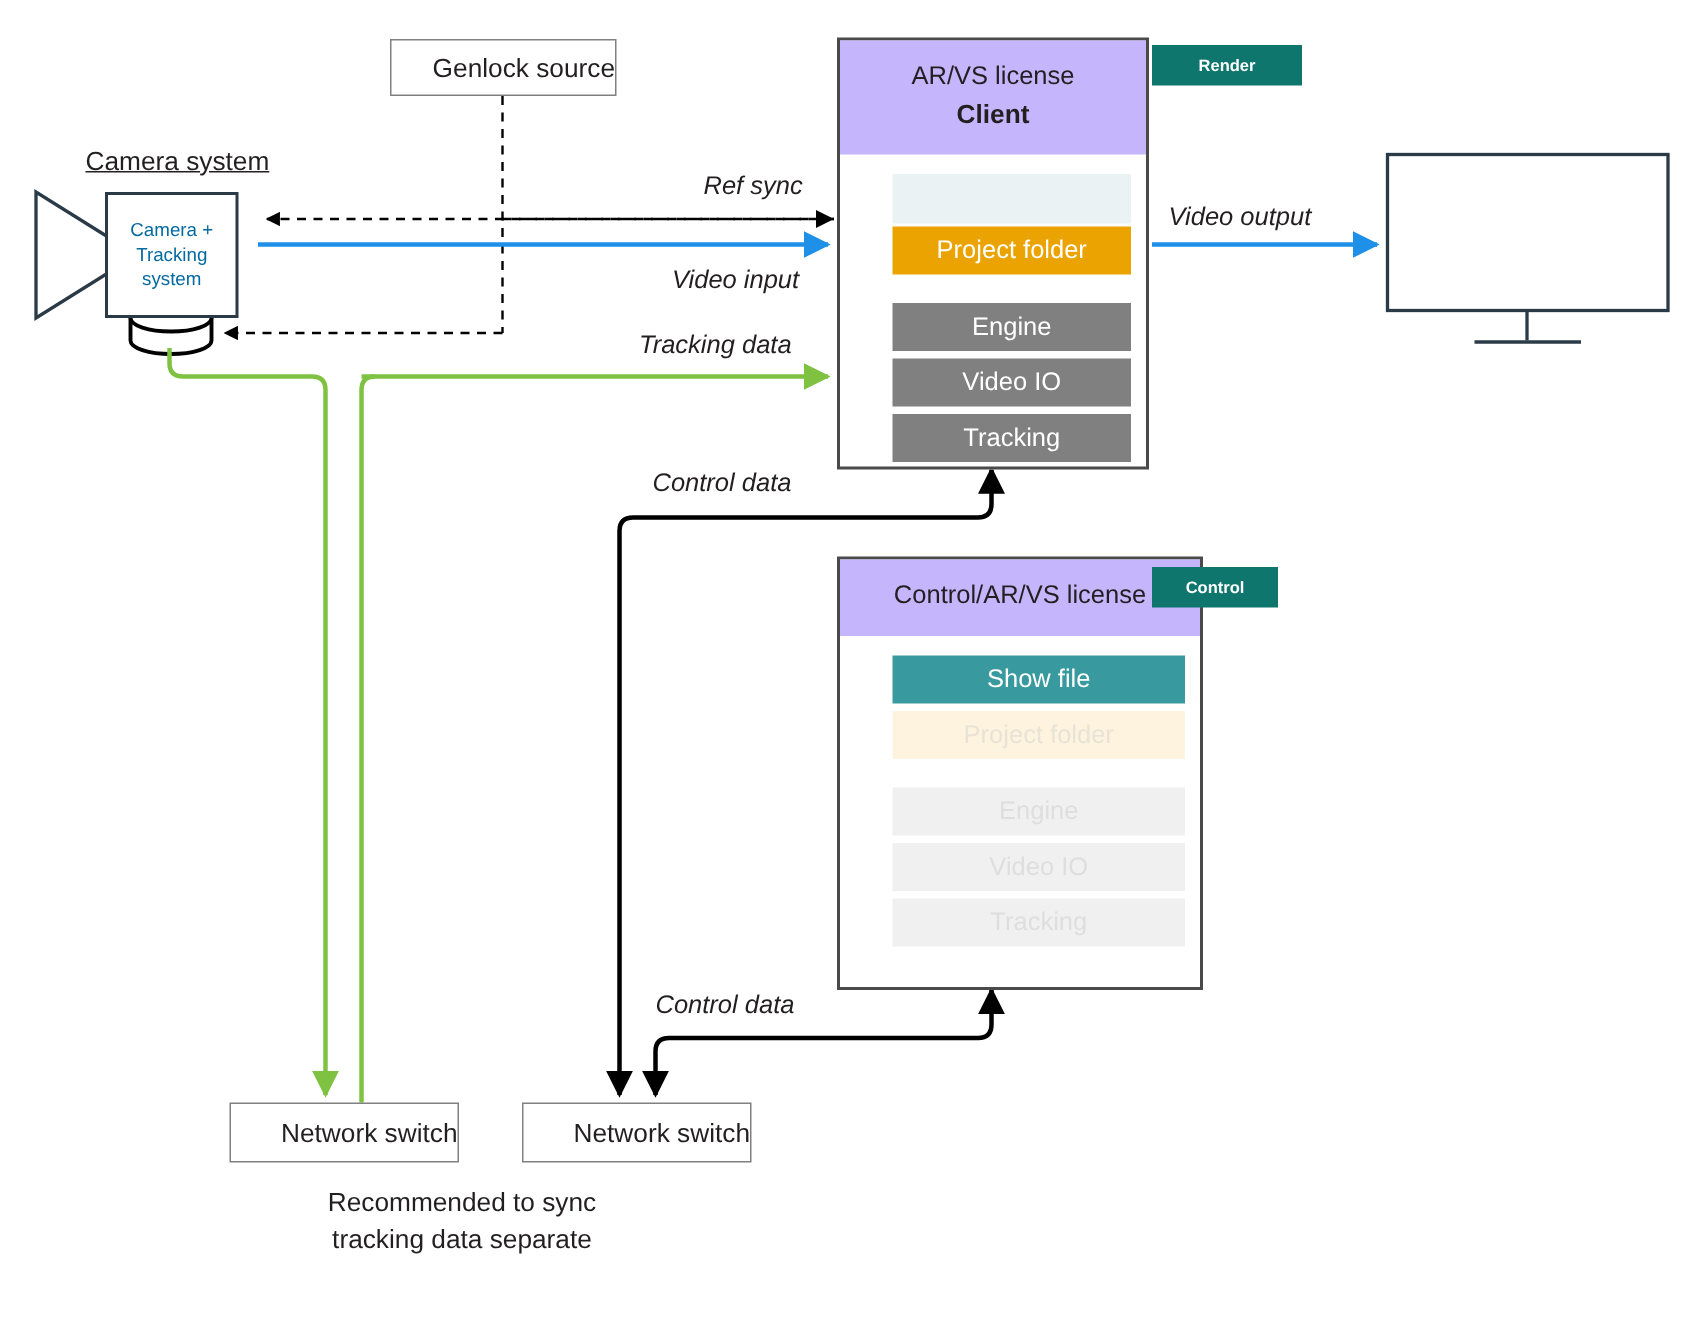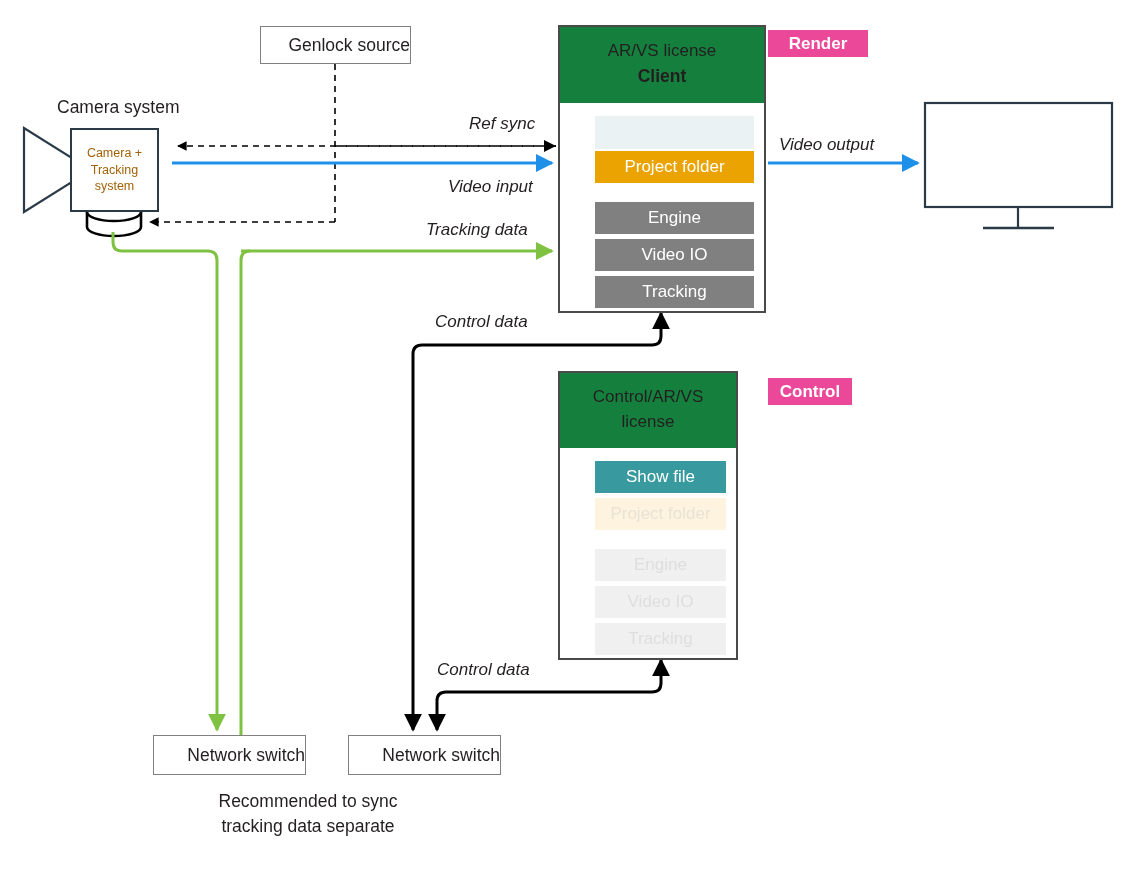--- a/index.html
+++ b/index.html
@@ -45,21 +45,21 @@
   
   .machine {
     position: absolute;
     box-sizing: border-box;
     border: 2.2px solid #4a4a4a;
     background: #ffffff;
     display: flex;
     flex-direction: column;
   }
   .machine-header {
-    background: #15803d;
+    background: #c4b5fd;
     text-align: center;
     padding: 12px 6px 14px 6px;
     font-size: 17px;
     color: #231f20;
     line-height: 1.45;
   }
   .machine-header .role {
     display: block;
     font-weight: bold;
     font-size: 17.5px;
@@ -86,48 +86,49 @@
   .row.gray       { background: #808080; }
   .row.teal       { background: #389a9e; text-align: center; }
   .row.cream      { background: #fdf3de; color: #e9e3d6; }
   .row.ghost      { background: #f0f0f0; color: #dedede; }
   .row.spacer     { background: transparent; height: 14px; margin-bottom: 0; }
 
   
   .badge {
     position: absolute;
     box-sizing: border-box;
-    background: #ec4899;
+    background: #0f766e;
     color: #ffffff;
-    font-size: 17px;
+    font-size: 11px;
     font-weight: bold;
     display: flex;
     align-items: center;
     justify-content: center;
   }
 
   
   .camera-label {
     position: absolute;
     font-size: 17.5px;
     color: #231f20;
     white-space: nowrap;
+    text-decoration: underline;
   }
   .camera-body {
     position: absolute;
     box-sizing: border-box;
     border: 2px solid #2b3a47;
     background: #ffffff;
     display: flex;
     align-items: center;
     justify-content: center;
     text-align: center;
     font-size: 12.5px;
     line-height: 1.35;
-    color: #a16207;
+    color: #0369a1;
   }
 
   
   .wirelabel {
     position: absolute;
     font-style: italic;
     font-size: 17px;
     color: #231f20;
     white-space: nowrap;
   }
@@ -226,21 +227,21 @@
       <div class="row orange">Project folder</div>
       <div class="row spacer"></div>
       <div class="row gray">Engine</div>
       <div class="row gray">Video IO</div>
       <div class="row gray">Tracking</div>
     </div>
   </div>
 
   <div class="badge" style="left:768px; top:30px; width:100px; height:27px;">Render</div>
 
-  <div class="machine" style="left:558px; top:371px; width:180px; height:289px;">
+  <div class="machine" style="left:558px; top:371px; width:244px; height:289px;">
     <div class="machine-header">
       <span>Control/AR/VS license</span>
     </div>
     <div class="rows">
       <div class="row teal">Show file</div>
       <div class="row cream">Project folder</div>
       <div class="row spacer"></div>
       <div class="row ghost">Engine</div>
       <div class="row ghost">Video IO</div>
       <div class="row ghost">Tracking</div>

